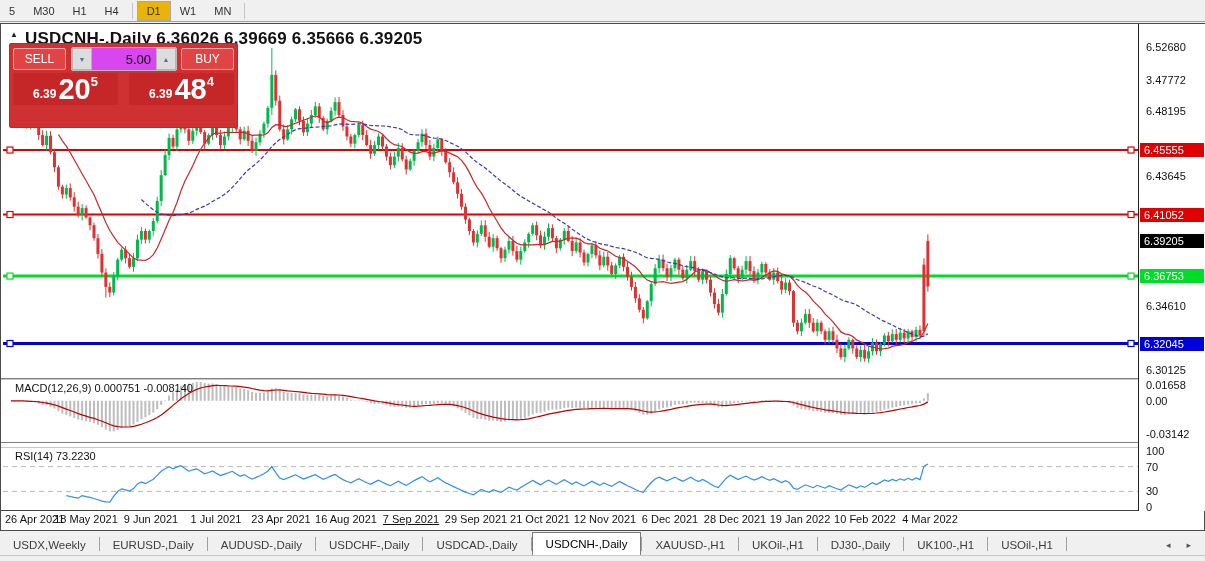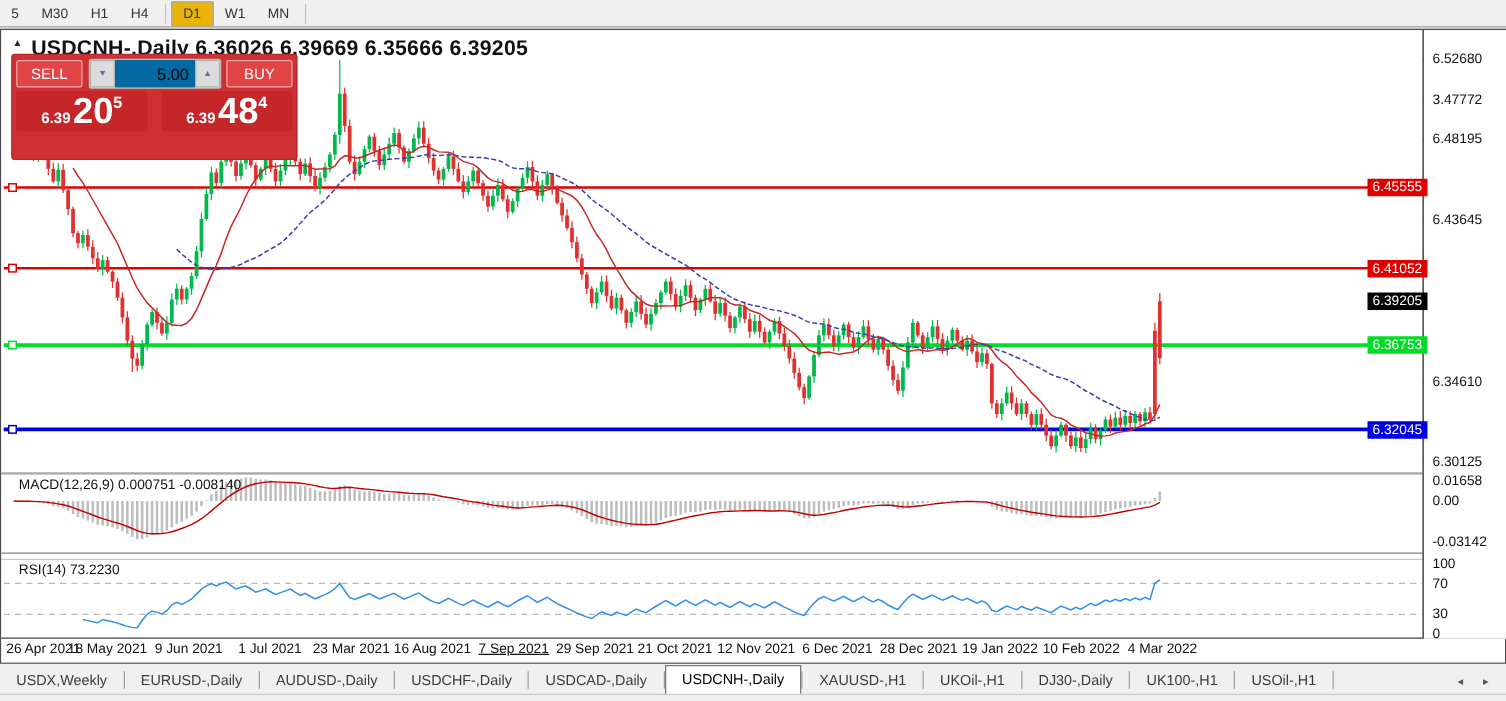--- a/index.html
+++ b/index.html
@@ -16,21 +16,21 @@
   .tfbtn.active { background:#eab308; border:1px solid #a8a8a8; }
   .tfsep { width:1px; height:16px; background:#c5c5c5; margin:0 4px; }
 
   
   .chartwrap { position:absolute; left:0; top:23px; width:1205px; height:508px;
                background:#fff; border:1px solid #4a4a4a; }
   #gfx { position:absolute; left:0; top:0; z-index:1; }
   .scalecol { position:absolute; left:1137px; top:0; width:67px; height:487px;
               border-left:1px solid #222; background:#fff; z-index:2; }
   .axis-label { position:absolute; left:1145px; font-size:11px; color:#111; z-index:4; white-space:nowrap; }
-  .lvl-label  { position:absolute; left:1093px; width:48px; height:14px; line-height:14px;
+  .lvl-label  { position:absolute; left:1139px; width:64px; height:14px; line-height:14px;
                 padding-left:4px; font-size:11px; color:#fff; z-index:5; white-space:nowrap; }
   .date-label { position:absolute; top:489px; font-size:11px; color:#111; z-index:4; white-space:nowrap; }
   .ind-label  { position:absolute; z-index:4; font-size:11px; color:#111; }
 
   .chart-title { position:absolute; left:24px; top:5px; z-index:4; font-size:17px;
                  font-weight:700; color:#111; letter-spacing:.2px; }
   .title-marker { position:absolute; left:9px; top:6px; z-index:4; font-size:8px; color:#222; }
 
   
   .tradepanel { position:absolute; left:8px; top:19px; width:229px; height:85px; z-index:6;
@@ -38,21 +38,21 @@
   .tp-row1 { position:absolute; left:0; top:3px; width:229px; height:24px; }
   .tp-btn { position:absolute; top:2px; width:53px; height:22px; background:#e14444;
             border:1px solid #efa9a9; border-radius:2px; color:#fff; font-size:12px;
             display:flex; align-items:center; justify-content:center; cursor:pointer; }
   .tp-sell { left:4px; } .tp-buy { left:172px; }
   .tp-spin { position:absolute; left:62px; top:1px; width:106px; height:24px;
              background:#e9e9e9; border:1px solid #bbb; border-radius:2px; display:flex; }
   .tp-spin-btn { width:20px; height:22px; background:#dcdcdc; border:1px solid #b5b5b5;
                  display:flex; align-items:center; justify-content:center; font-size:7px;
                  color:#5a6ea0; cursor:pointer; }
-  .tp-vol { flex:1; background:#0369a1; border:none; text-align:right; padding:0 5px;
+  .tp-vol { flex:1; background:#d946ef; border:none; text-align:right; padding:0 5px;
             font-size:13px; font-family:"Liberation Sans",sans-serif; color:#000; min-width:0; }
   .tp-big { position:absolute; top:30px; width:105px; height:32px; background:#c52628;
             border-radius:2px; color:#fff; display:flex; align-items:flex-end;
             justify-content:center; padding-bottom:1px; cursor:pointer; }
   .tp-big-sell { left:4px; } .tp-big-buy { left:120px; }
   .tp-small { font-size:12px; font-weight:700; margin-right:2px; line-height:20px; }
   .tp-huge  { font-size:29px; font-weight:700; line-height:30px; }
   .tp-sup   { font-size:13px; font-weight:700; line-height:13px; align-self:flex-start; margin-top:2px; }
 
   
@@ -880,21 +880,21 @@
         <div class="axis-label" style="top: 371px;">0.00</div>
         <div class="axis-label" style="top: 404px;">-0.03142</div>
         <div class="axis-label" style="top: 421px;">100</div>
         <div class="axis-label" style="top: 437px;">70</div>
         <div class="axis-label" style="top: 461px;">30</div>
         <div class="axis-label" style="top: 477px;">0</div>
         <div class="date-label" style="left: 4px; width: 80px; text-align: left;">26 Apr 2021</div>
         <div class="date-label" style="left: 45px; width: 80px; text-align: center;">18 May 2021</div>
         <div class="date-label" style="left: 110px; width: 80px; text-align: center;">9 Jun 2021</div>
         <div class="date-label" style="left: 175px; width: 80px; text-align: center;">1 Jul 2021</div>
-        <div class="date-label" style="left: 240px; width: 80px; text-align: center;">23 Mar 2021</div>
+        <div class="date-label" style="left: 240px; width: 80px; text-align: center;">23 Apr 2021</div>
         <div class="date-label" style="left: 305px; width: 80px; text-align: center;">16 Aug 2021</div>
         <div class="date-label" style="left: 370px; width: 80px; text-align: center; text-decoration: underline;">7 Sep 2021</div>
         <div class="date-label" style="left: 435px; width: 80px; text-align: center;">29 Sep 2021</div>
         <div class="date-label" style="left: 499px; width: 80px; text-align: center;">21 Oct 2021</div>
         <div class="date-label" style="left: 564px; width: 80px; text-align: center;">12 Nov 2021</div>
         <div class="date-label" style="left: 629px; width: 80px; text-align: center;">6 Dec 2021</div>
         <div class="date-label" style="left: 694px; width: 80px; text-align: center;">28 Dec 2021</div>
         <div class="date-label" style="left: 759px; width: 80px; text-align: center;">19 Jan 2022</div>
         <div class="date-label" style="left: 824px; width: 80px; text-align: center;">10 Feb 2022</div>
         <div class="date-label" style="left: 889px; width: 80px; text-align: center;">4 Mar 2022</div>

